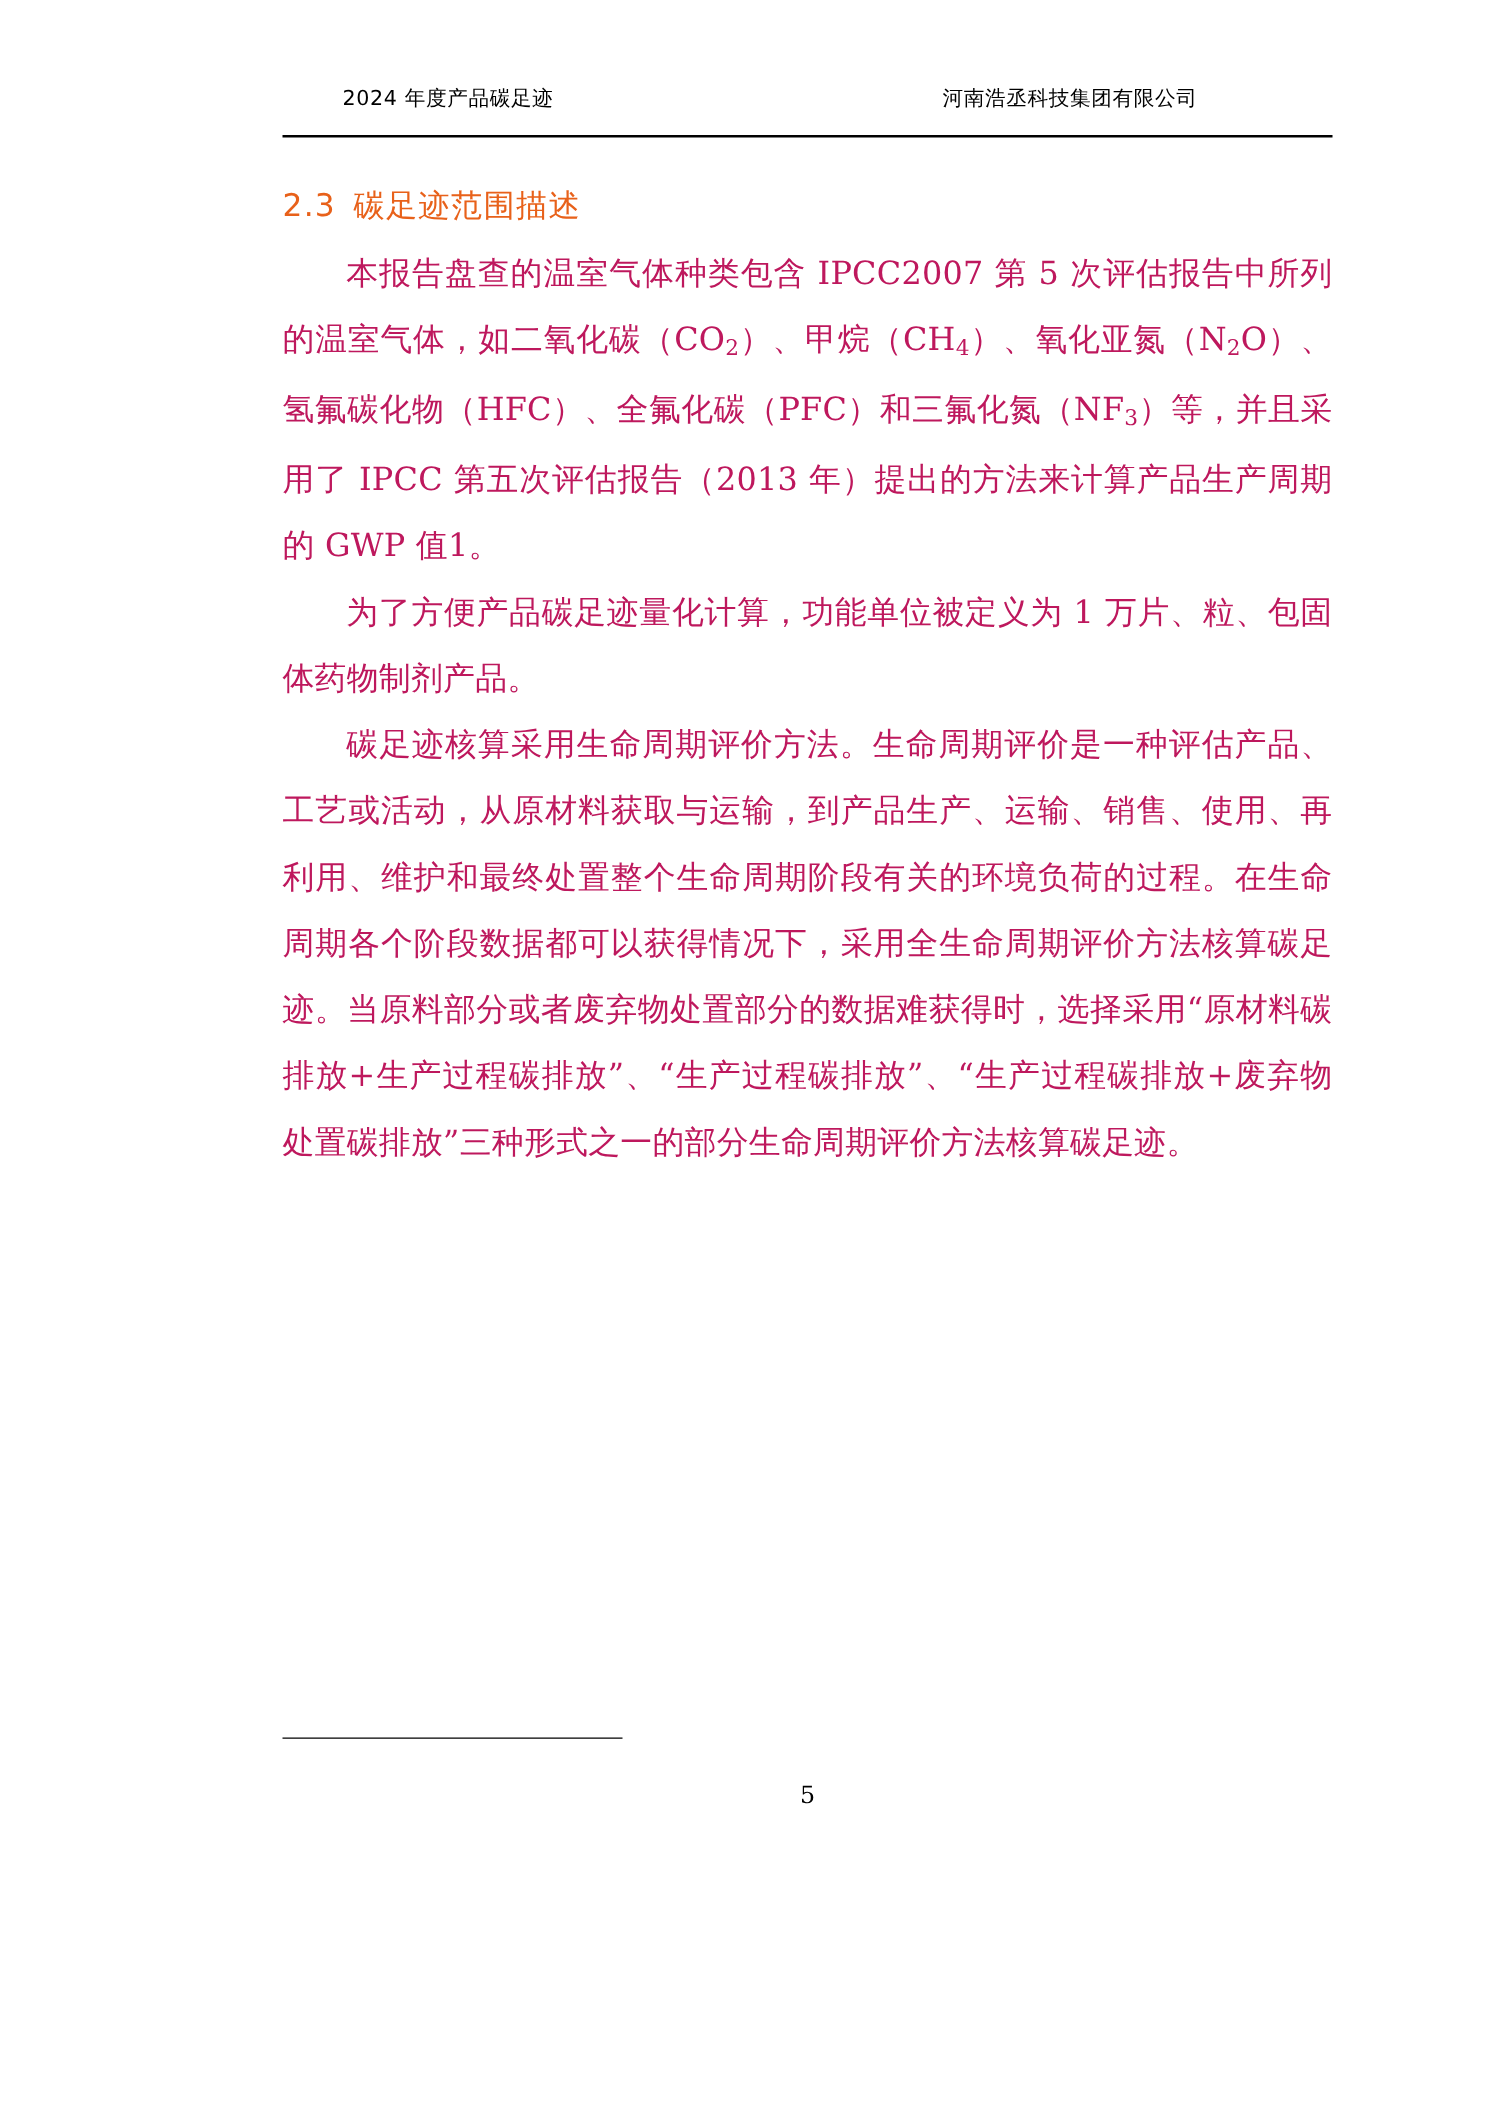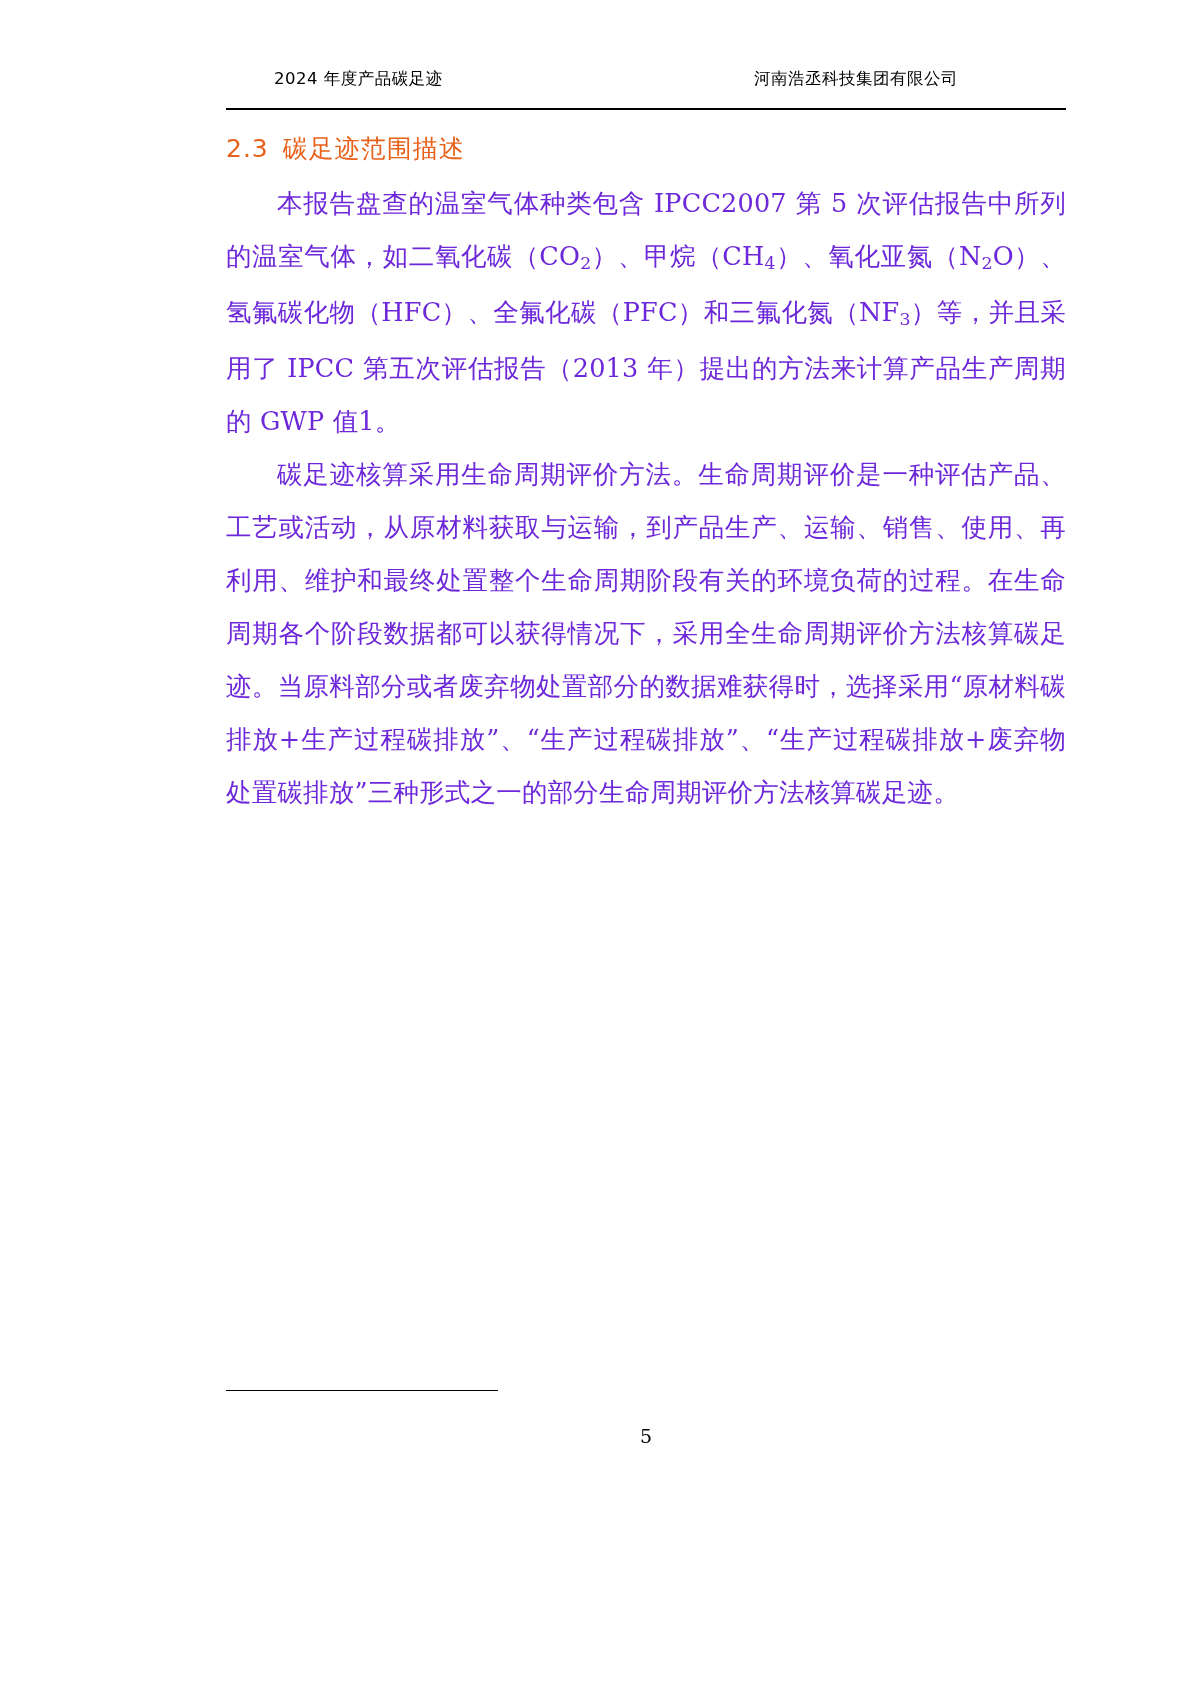--- a/index.html
+++ b/index.html
@@ -38,41 +38,41 @@
   }
   .header-rule {
     position: absolute;
     top: 108px;
     left: 175px;
     width: 840px;
     border-top: 2.2px solid #000;
   }
   .content {
     position: absolute;
-    top: 132px;
+    top: 148px;
     left: 175px;
     width: 840px;
   }
   h2.section-title {
     margin: 0 0 12px 0;
     font-family: "DejaVu Sans", sans-serif;
     font-size: 25px;
     font-weight: normal;
     color: #E8611A;
     letter-spacing: 1px;
   }
   h2.section-title .num {
     margin-right: 14px;
   }
   p.para {
     margin: 0;
     font-family: "DejaVu Serif", serif;
     font-size: 25.5px;
     line-height: 53px;
-    color: #6d28d9;
+    color: #be185d;
     text-align: justify;
     text-justify: inter-ideograph;
     text-indent: 2em;
     letter-spacing: 0.2px;
   }
   sub {
     font-size: 0.68em;
     vertical-align: baseline;
     position: relative;
     bottom: -0.25em;
@@ -105,20 +105,21 @@
     <div class="header-right">河南浩丞科技集团有限公司</div>
   </div>
   <div class="header-rule"></div>
 
   <div class="content">
     <h2 class="section-title" style="color: rgb(232, 97, 26);">
       <span class="num">2.3</span><span>碳足迹范围描述</span>
     </h2>
     <div id="paras">
         <p class="para">本报告盘查的温室气体种类包含 IPCC2007 第 5 次评估报告中所列的温室气体，如二氧化碳（CO<sub>2</sub>）、甲烷（CH<sub>4</sub>）、氧化亚氮（N<sub>2</sub>O）、氢氟碳化物（HFC）、全氟化碳（PFC）和三氟化氮（NF<sub>3</sub>）等，并且采用了 IPCC 第五次评估报告（2013 年）提出的方法来计算产品生产周期的 GWP 值1。</p>
+        <p class="para">为了方便产品碳足迹量化计算，功能单位被定义为 1 万片、粒、包固体药物制剂产品。</p>
         <p class="para">碳足迹核算采用生命周期评价方法。生命周期评价是一种评估产品、工艺或活动，从原材料获取与运输，到产品生产、运输、销售、使用、再利用、维护和最终处置整个生命周期阶段有关的环境负荷的过程。在生命周期各个阶段数据都可以获得情况下，采用全生命周期评价方法核算碳足迹。当原料部分或者废弃物处置部分的数据难获得时，选择采用“原材料碳排放+生产过程碳排放”、“生产过程碳排放”、“生产过程碳排放+废弃物处置碳排放”三种形式之一的部分生命周期评价方法核算碳足迹。</p>
       </div>
   </div>
 
   <div class="footer-rule"></div>
   <div class="page-number">5</div>
 
 </div>
 
 </body></html>

